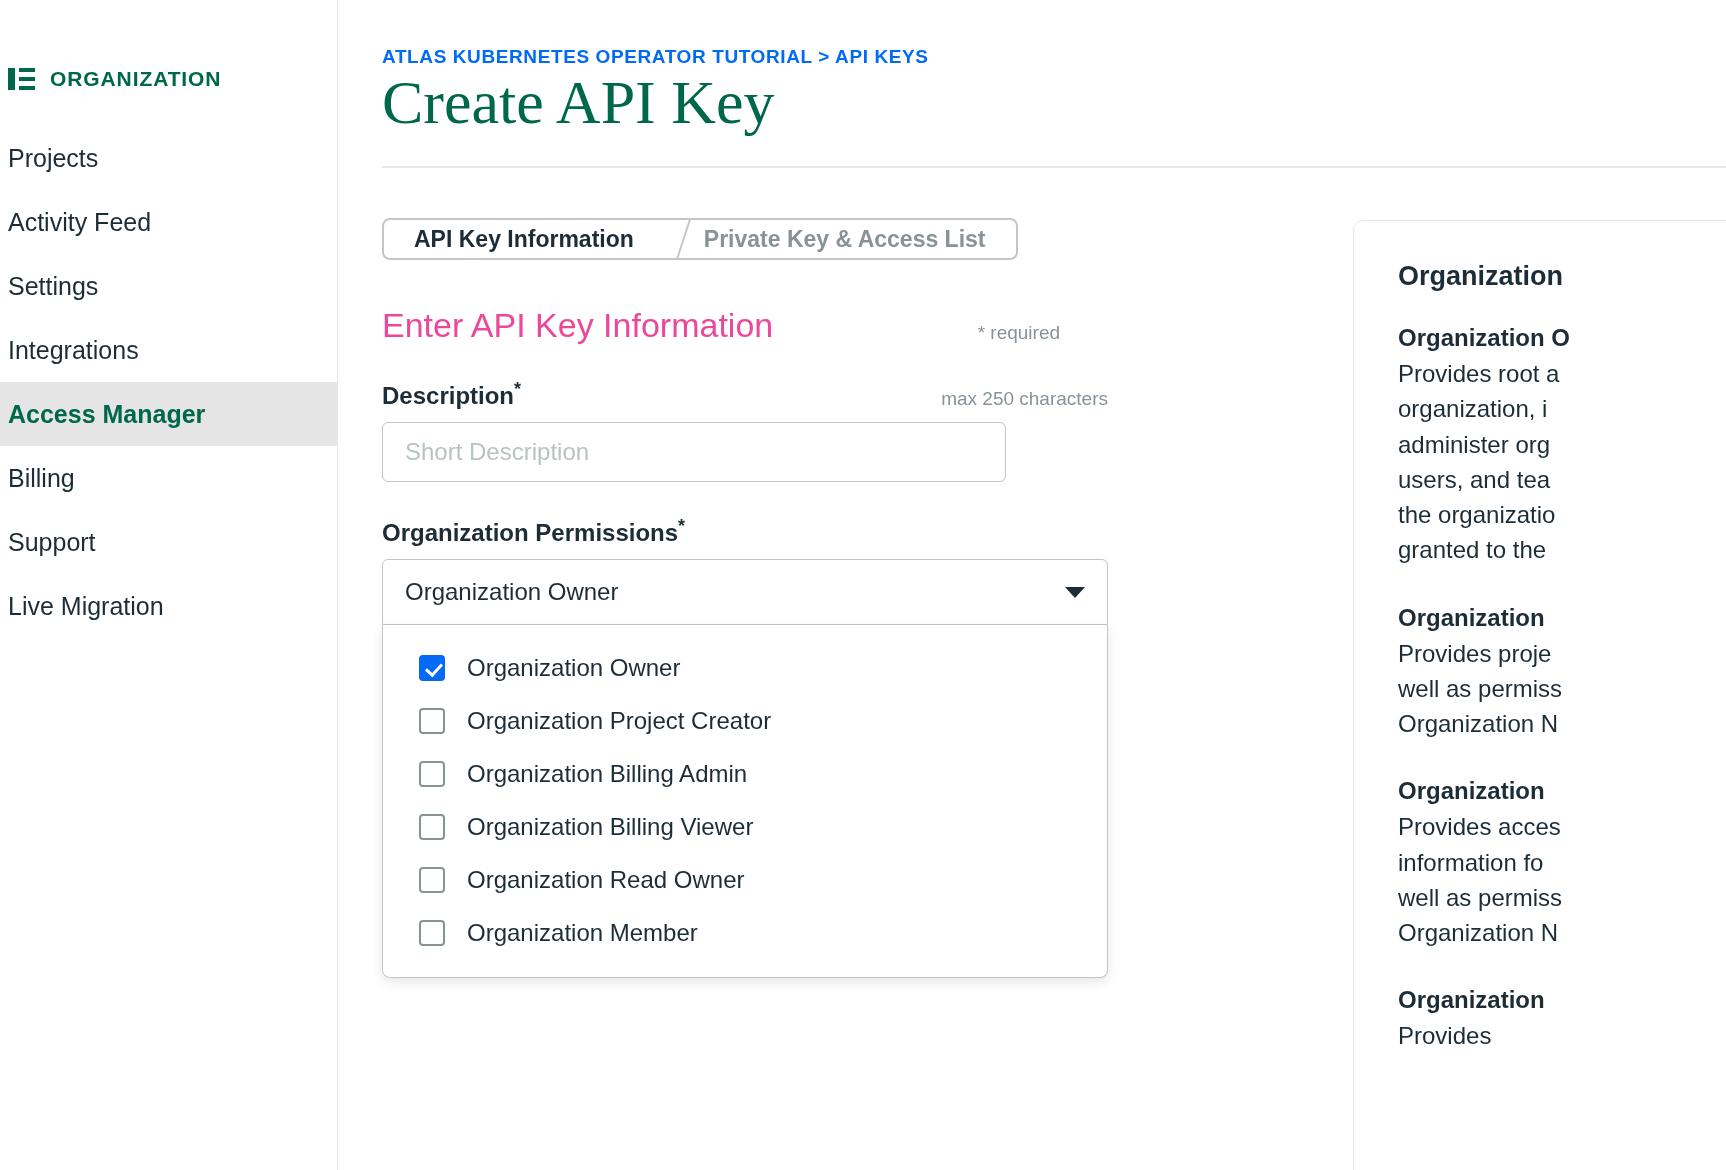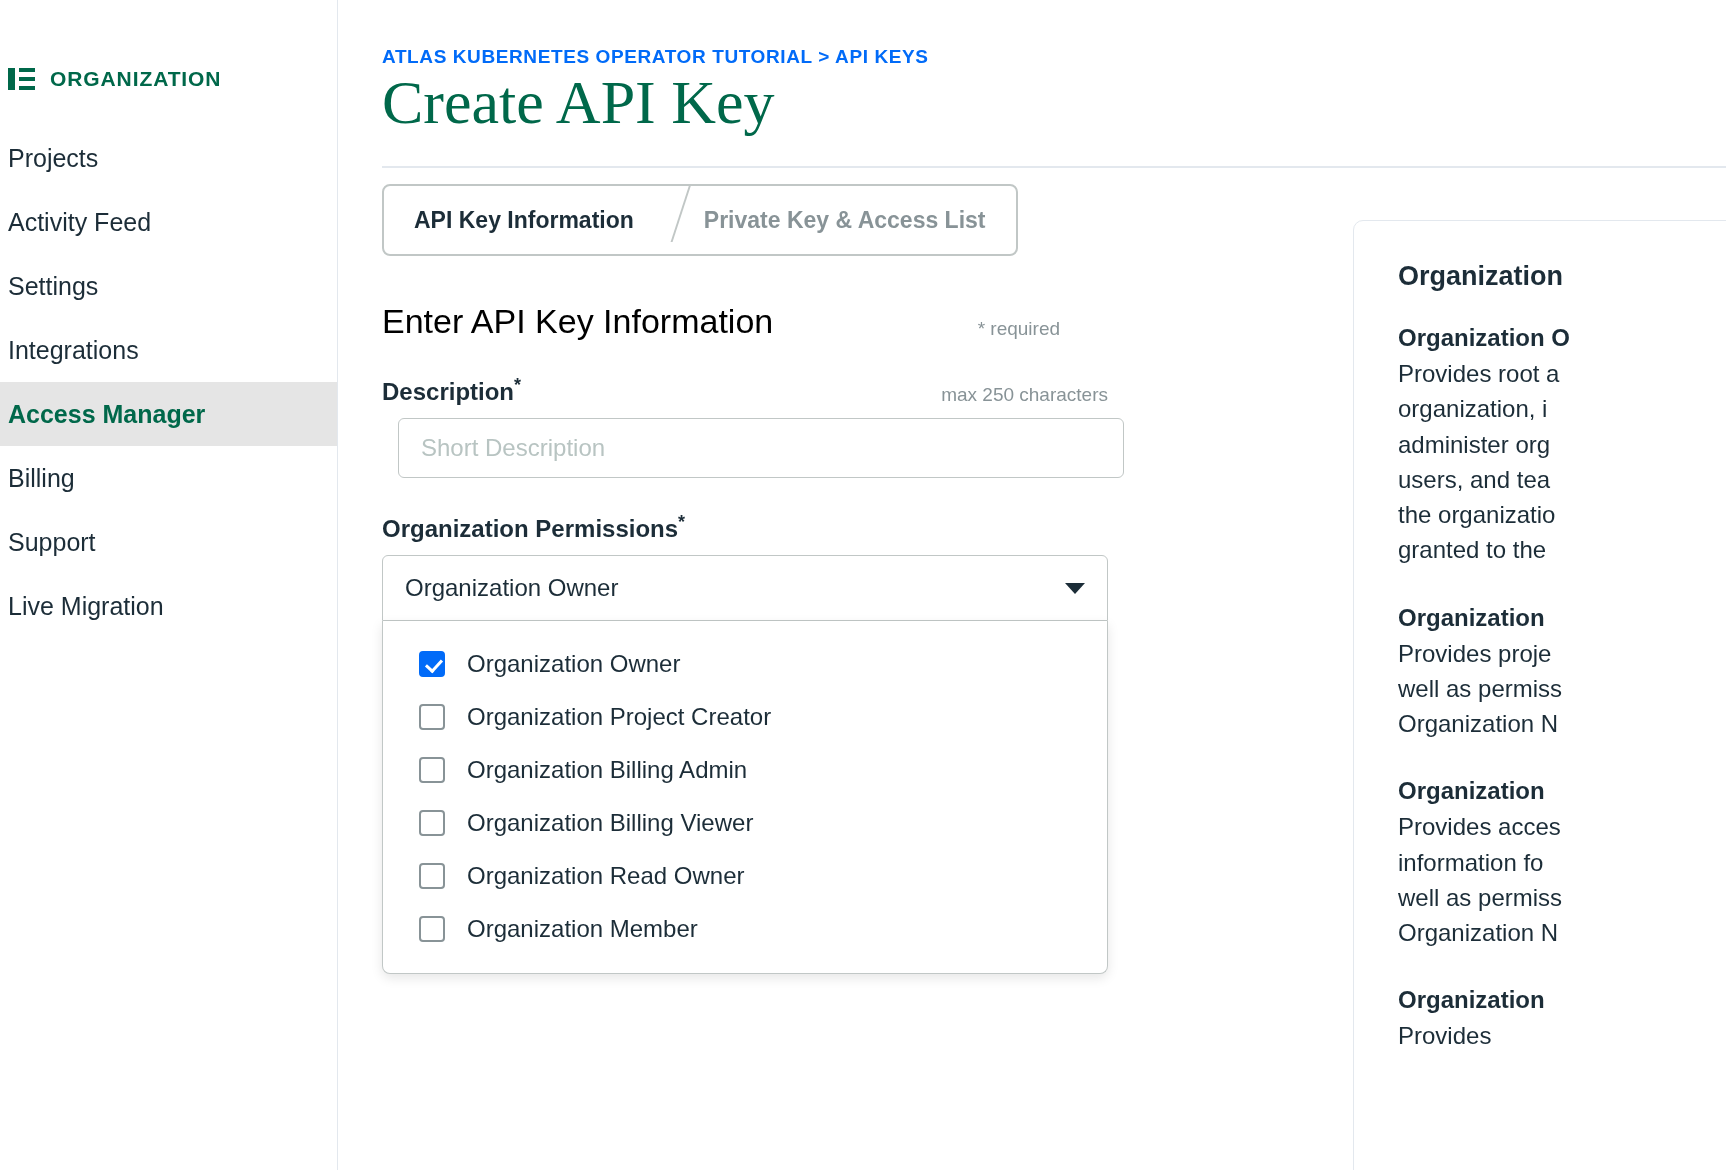--- a/index.html
+++ b/index.html
@@ -108,27 +108,27 @@
     margin: 0 0 30px 0;
   }
   .divider {
     height: 2px;
     background: #e3e8ee;
     width: 1372px;
     margin-left: 0;
   }
 
   .tabs {
-    margin-top: 16px;
+    margin-top: 50px;
     display: inline-flex;
     align-items: stretch;
     border: 2px solid #c1c7c6;
     border-radius: 8px;
     overflow: hidden;
-    height: 72px;
+    height: 42px;
     background: #ffffff;
   }
   .tab {
     display: flex;
     align-items: center;
     font-size: 23px;
     font-weight: bold;
     padding: 0 30px;
     cursor: pointer;
     position: relative;
@@ -144,21 +144,21 @@
     content: "";
     position: absolute;
     left: -14px; top: -2px;
     width: 30px; height: 58px;
     border-right: 2px solid #c1c7c6;
     transform: skewX(-18deg);
   }
 
   .section-title {
     font-size: 34px;
-    color: #000000;
+    color: #ec4899;
     margin-top: 46px;
     display: inline-block;
   }
   .required-note {
     display: inline-block;
     color: #889397;
     font-size: 19px;
     margin-left: 200px;
     vertical-align: middle;
   }
@@ -176,30 +176,29 @@
   }
   .field-label sup { font-size: 18px; top: -0.5em; }
   .field-hint {
     margin-left: auto;
     font-size: 19px;
     color: #889397;
   }
 
   .text-input {
     margin-top: 12px;
-    width: 726px;
+    width: 624px;
     height: 60px;
     border: 1px solid #c1c7c6;
     border-radius: 6px;
     background: #ffffff;
     font-size: 24px;
     color: #1c2d38;
     padding: 0 22px;
     font-family: "Liberation Sans", sans-serif;
-    margin-left: 16px;
   }
   .text-input::placeholder { color: #b8c4c2; }
 
   .select-wrap {
     margin-top: 12px;
     width: 726px;
     position: relative;
   }
   .select-box {
     width: 726px;

